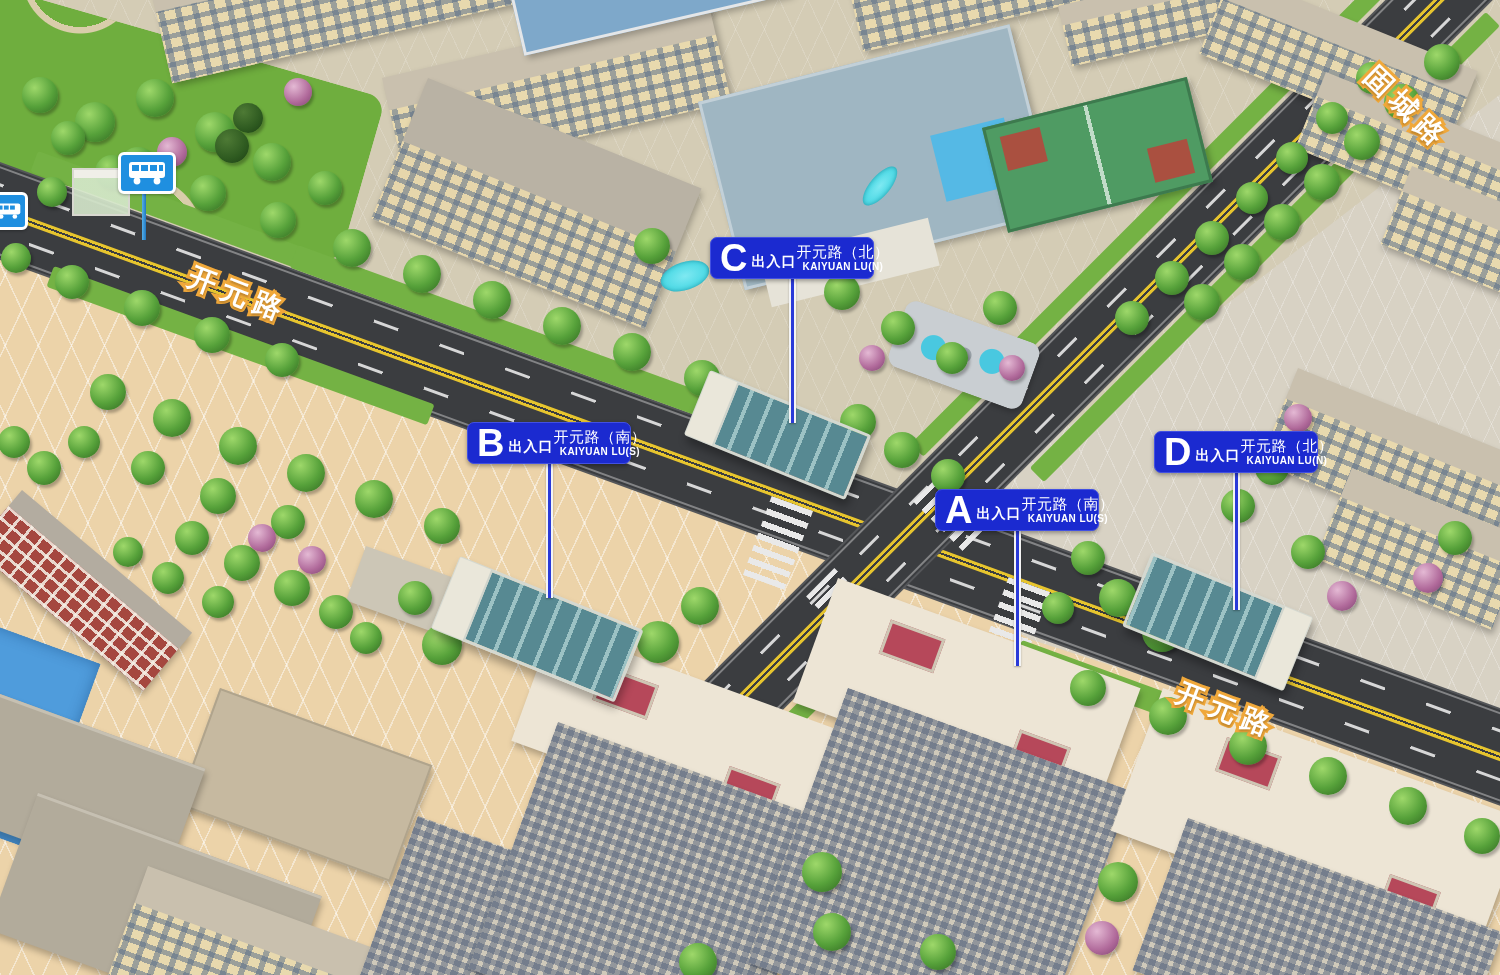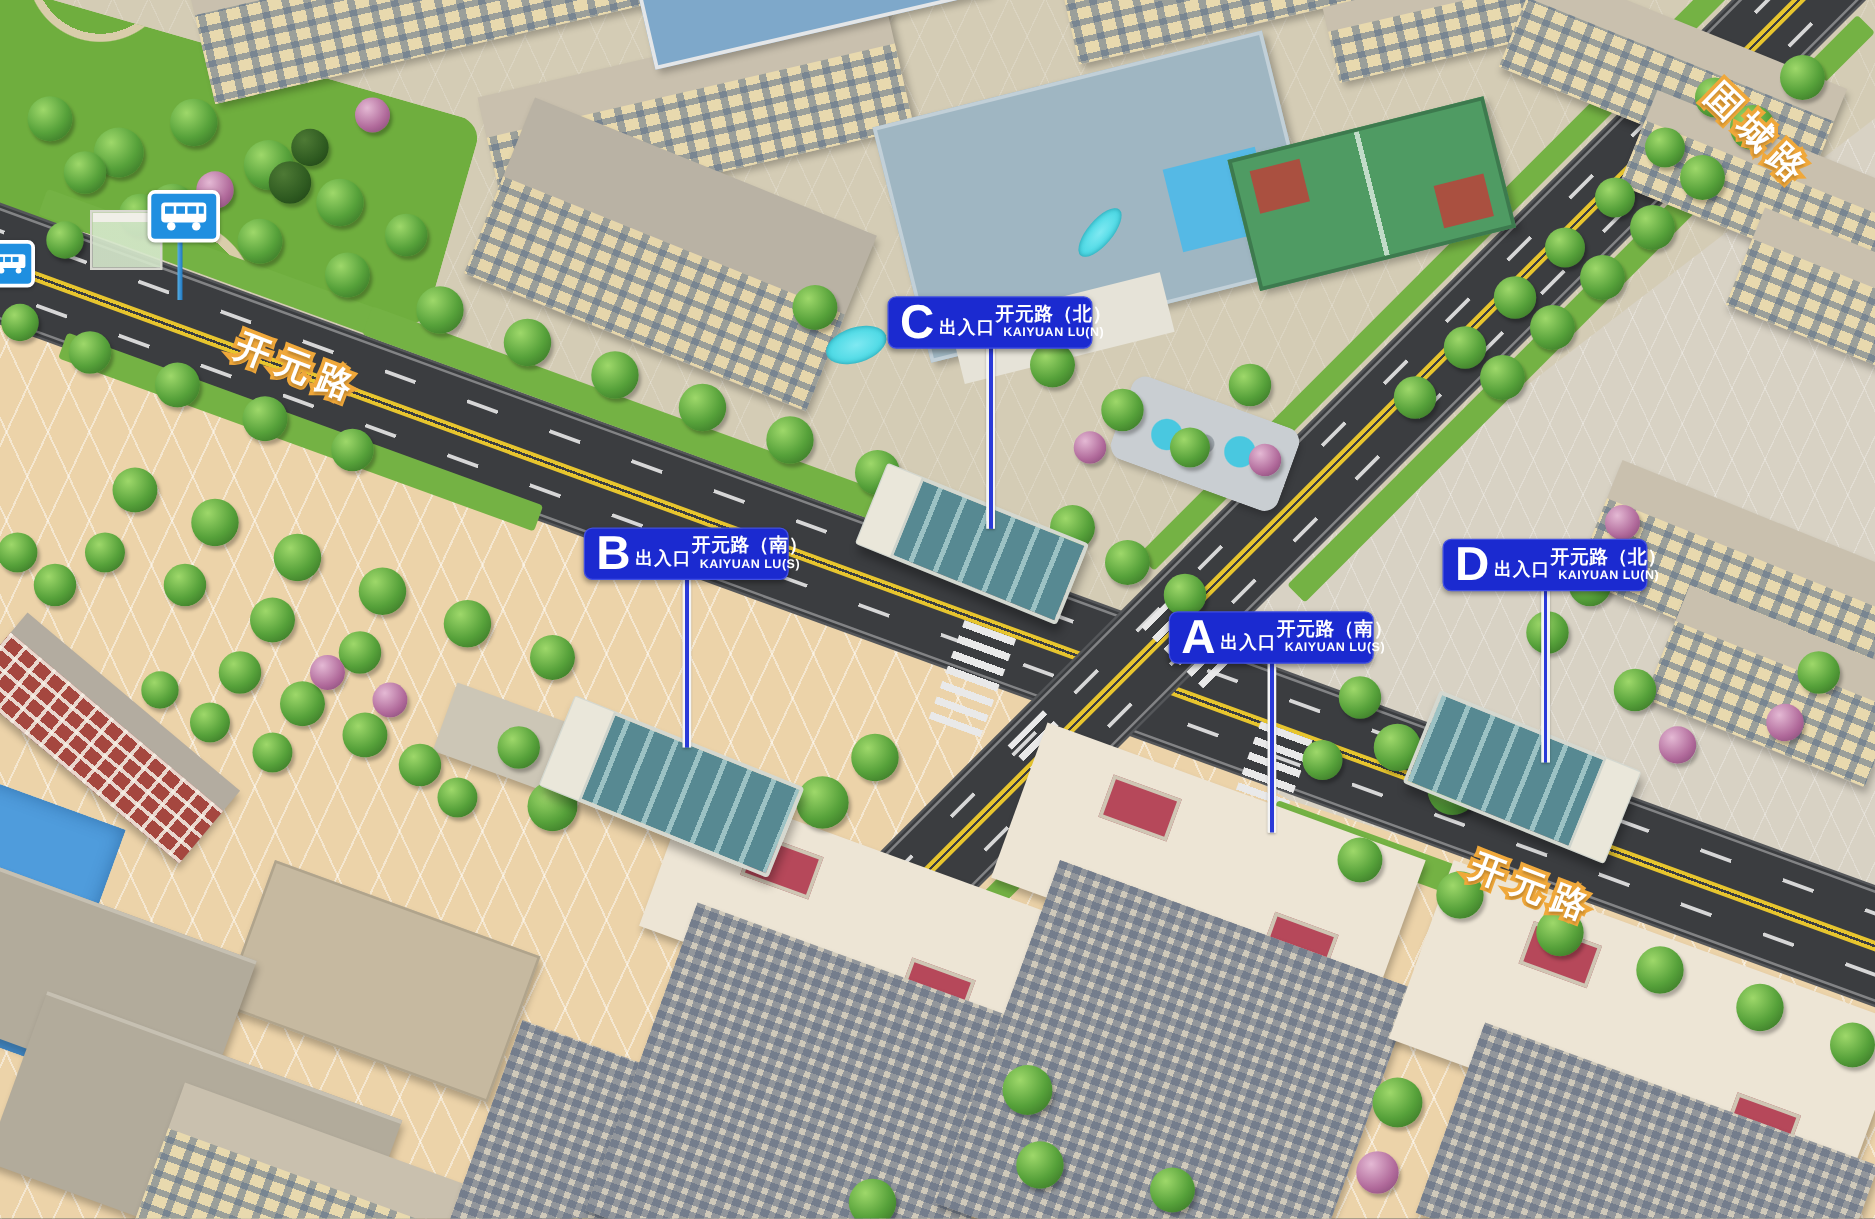--- a/index.html
+++ b/index.html
@@ -103,21 +103,21 @@
   .sign{position:absolute;z-index:40;}
   .pole{position:absolute;left:50%;top:38px;width:7px;margin-left:-3.5px;
     background:linear-gradient(90deg,#f4f4f4 0 2px,#2a3ad8 2px 5px,#f4f4f4 5px 7px);
     box-shadow:0 1px 2px rgba(0,0,0,.3);}
   .plate{position:relative;width:164px;height:42px;background:#1b2ad0;border-radius:7px;
     display:flex;align-items:center;padding:2px 9px;box-sizing:border-box;color:#fff;
     box-shadow:0 2px 4px rgba(0,0,0,.35);border:1px solid #4250e2;}
   .letter{font-weight:bold;font-size:38px;line-height:.9;}
   .entr{font-weight:bold;font-size:14px;align-self:flex-end;margin:0 0 5px 4px;letter-spacing:1px;white-space:nowrap;}
   .roadcol{margin-left:auto;text-align:center;display:flex;flex-direction:column;line-height:1.2;}
-  .cn{font-weight:bold;font-size:15px;letter-spacing:.5px;white-space:nowrap;}
+  .cn{font-weight:normal;font-size:15px;letter-spacing:.5px;white-space:nowrap;}
   .en{font-weight:bold;font-size:10px;letter-spacing:.4px;white-space:nowrap;}
 </style>
 </head>
 <body>
 
 <div id="stage">
 
   <div class="zone g-north"></div>
   <div class="zone g-south"></div>
   <div class="zone g-east"></div>

